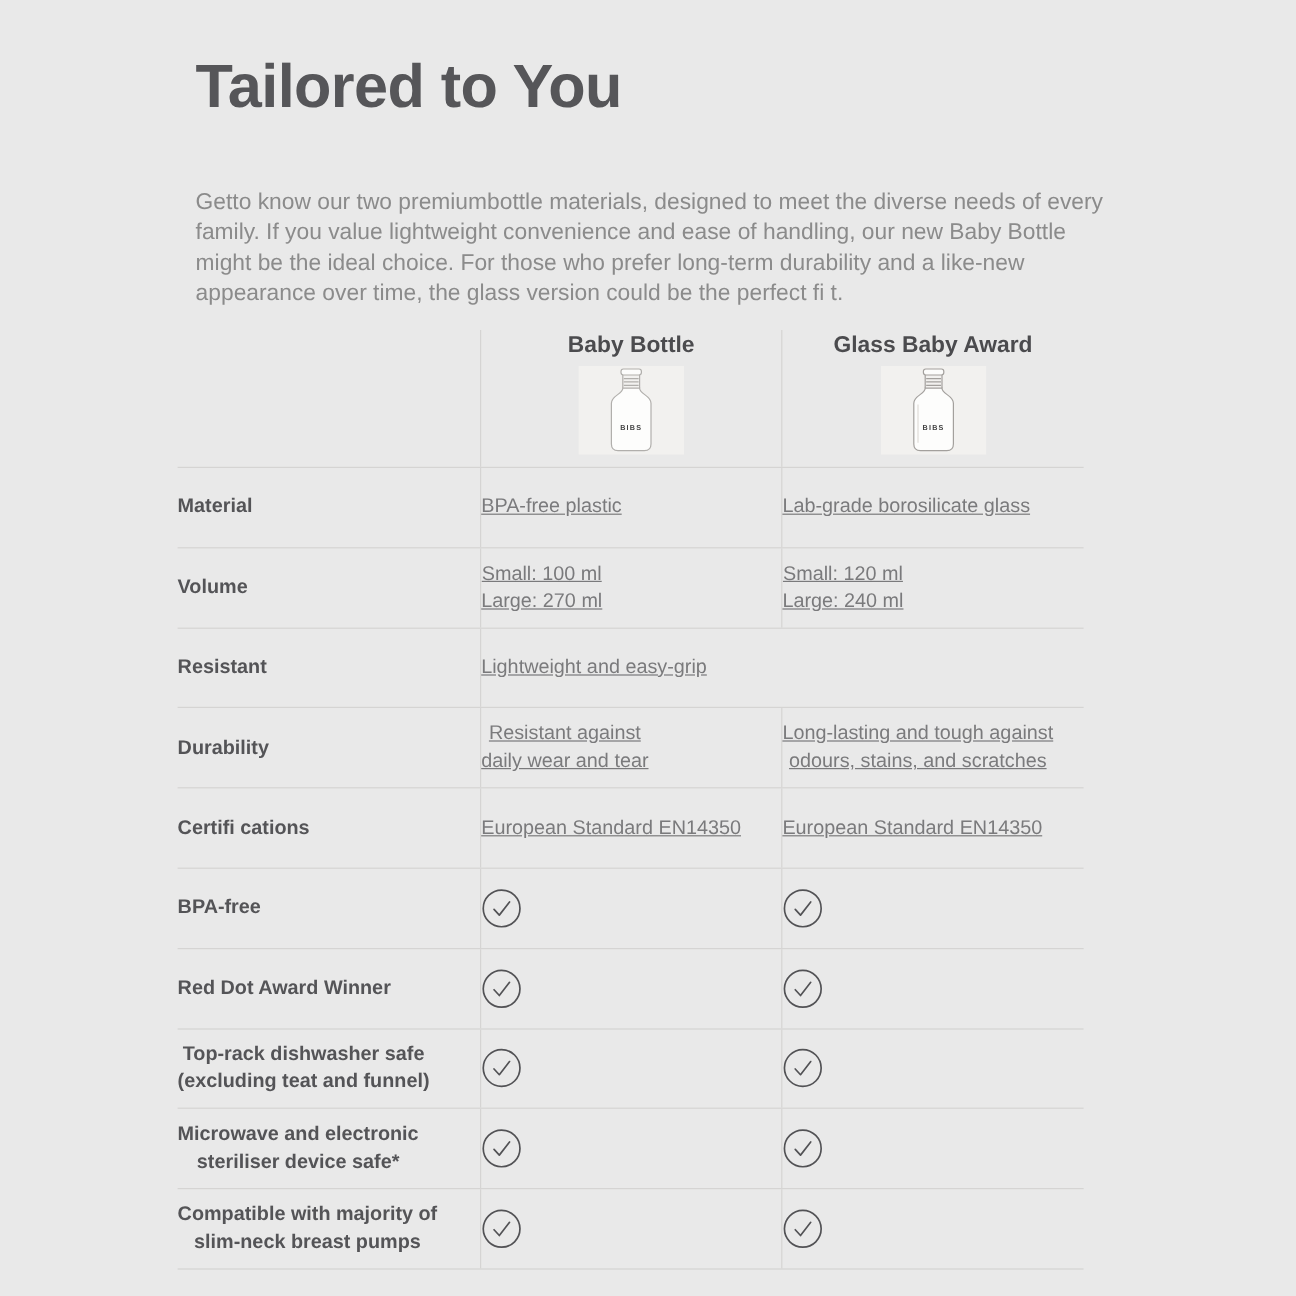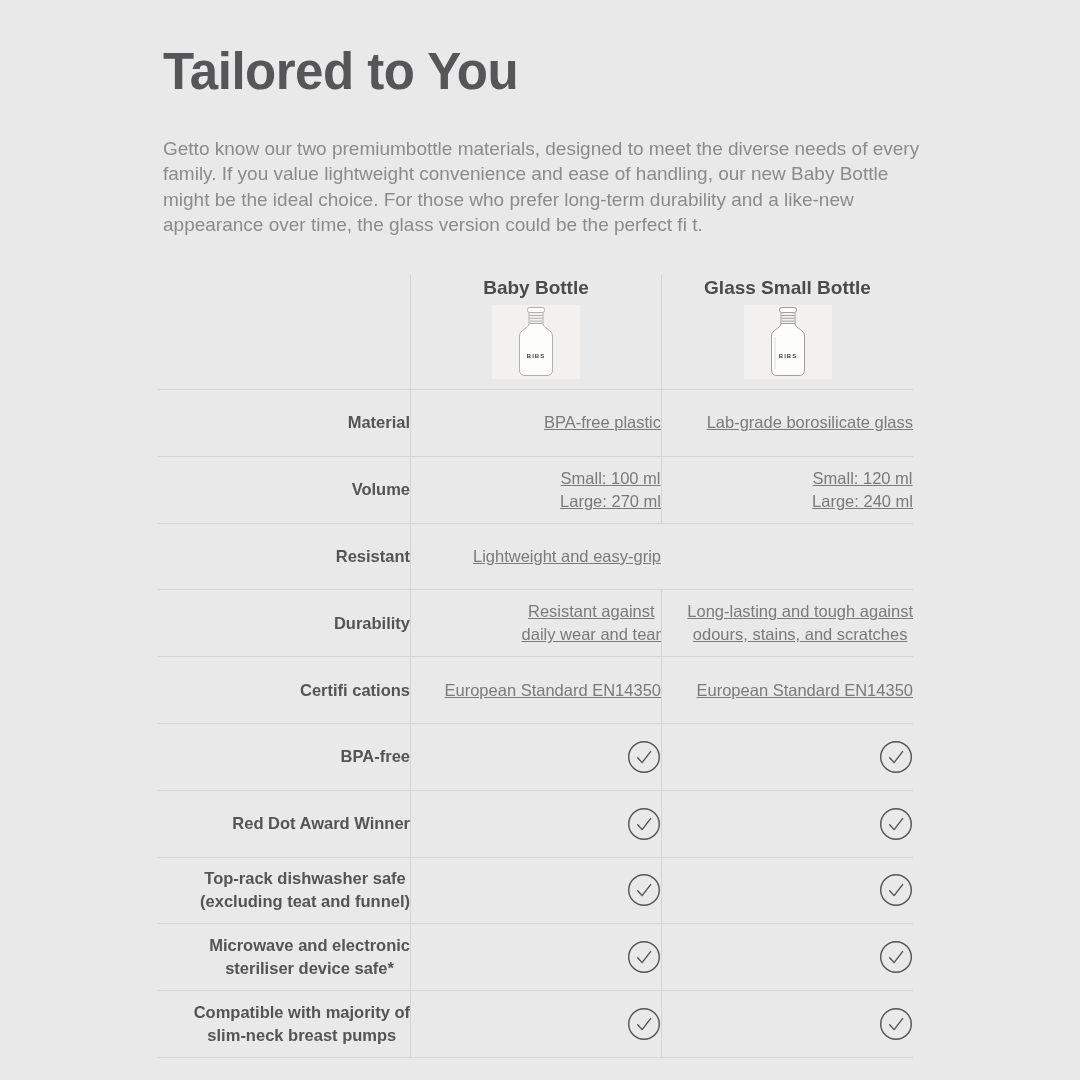--- a/index.html
+++ b/index.html
@@ -10,31 +10,31 @@
     overflow: hidden;
   }
   .page { position: relative; width: 1080px; height: 1080px; background: var(--background, #e9e9e9); }
 
   .title {
     position: absolute; left: 163px; top: 42px; margin: 0;
     font-size: 51px; font-weight: 700; letter-spacing: -0.5px;
     color: var(--title_text, #565659);
   }
   .intro {
-    position: absolute; left: 163px; top: 136px; width: 762px; margin: 0;
+    position: absolute; left: 163px; top: 156px; width: 762px; margin: 0;
     font-size: 19px; line-height: 25.4px; font-weight: 400;
     color: var(--body_text, #8b8b8b);
   }
 
-  .table { position: absolute; left: 158px; top: 275px; width: 755px; }
+  .table { position: absolute; left: 148px; top: 275px; width: 755px; }
   .t-header, .t-row { display: grid; grid-template-columns: 252px 251px 252px; }
   .t-header { height: 114px; }
   .t-row { height: 65.8px; border-top: 1px solid var(--divider_line, #d5d4d3); }
   .t-rows { border-bottom: 1px solid var(--divider_line, #d5d4d3); }
-  .cell { display: flex; align-items: center; justify-content: flex-end; overflow: visible; }
+  .cell { display: flex; align-items: center; justify-content: flex-start; overflow: visible; }
   .t-header .cell + .cell, .t-row .cell + .cell { border-left: 1px solid var(--divider_line, #d5d4d3); }
 
   .product-cell { flex-direction: column; justify-content: flex-start; padding-top: 2px; gap: 6px; }
   .product-name { font-size: 19px; font-weight: 700; color: #4b4b4e; }
 
   .txt { white-space: pre-line; text-align: center; width: max-content; max-width: none; }
   .label-cell .txt { font-size: 16.5px; font-weight: 700; line-height: 23px; color: var(--label_text, #545457); }
   .value-cell .txt { font-size: 16.5px; font-weight: 400; line-height: 23px; color: var(--value_text, #7a7a7c); text-decoration: underline; }
 
   
@@ -74,21 +74,21 @@
           <rect class="photo-bg" x="0" y="0" width="88" height="74"></rect>
           <rect class="lip" x="35.5" y="2.5" width="17" height="5" rx="2"></rect>
           <path class="neck" d="M37 7.5 v11 M51 7.5 v11"></path>
           <path class="threads" d="M37.8 10.5 h12.4 M37.8 13.3 h12.4 M37.8 16.1 h12.4"></path>
           <path class="bottle-body" d="M37 18.5 C37 23.5 27.5 24.5 27.5 31 L27.5 65 Q27.5 70.5 33 70.5 L55 70.5 Q60.5 70.5 60.5 65 L60.5 31 C60.5 24.5 51 23.5 51 18.5 Z"></path>
           <text class="brand" x="44" y="53">BIBS</text>
         </svg>
       </div>
 
       <div class="cell product-cell">
-        <div class="product-name">Glass Small Bottle</div>
+        <div class="product-name">Glass Baby Award</div>
         <svg class="bottle glass" width="88" height="74" viewBox="0 0 88 74" aria-hidden="true">
           <rect class="photo-bg" x="0" y="0" width="88" height="74"></rect>
           <rect class="lip" x="35.5" y="2.5" width="17" height="5" rx="2"></rect>
           <path class="neck" d="M37 7.5 v11 M51 7.5 v11"></path>
           <path class="threads" d="M37.8 10.5 h12.4 M37.8 13.3 h12.4 M37.8 16.1 h12.4"></path>
           <path class="bottle-body" d="M37 18.5 C37 23.5 27.5 24.5 27.5 31 L27.5 65 Q27.5 70.5 33 70.5 L55 70.5 Q60.5 70.5 60.5 65 L60.5 31 C60.5 24.5 51 23.5 51 18.5 Z"></path>
           <path class="glass-shine" d="M31 32 v32"></path>
           <text class="brand" x="44" y="53">BIBS</text>
         </svg>
       </div>

